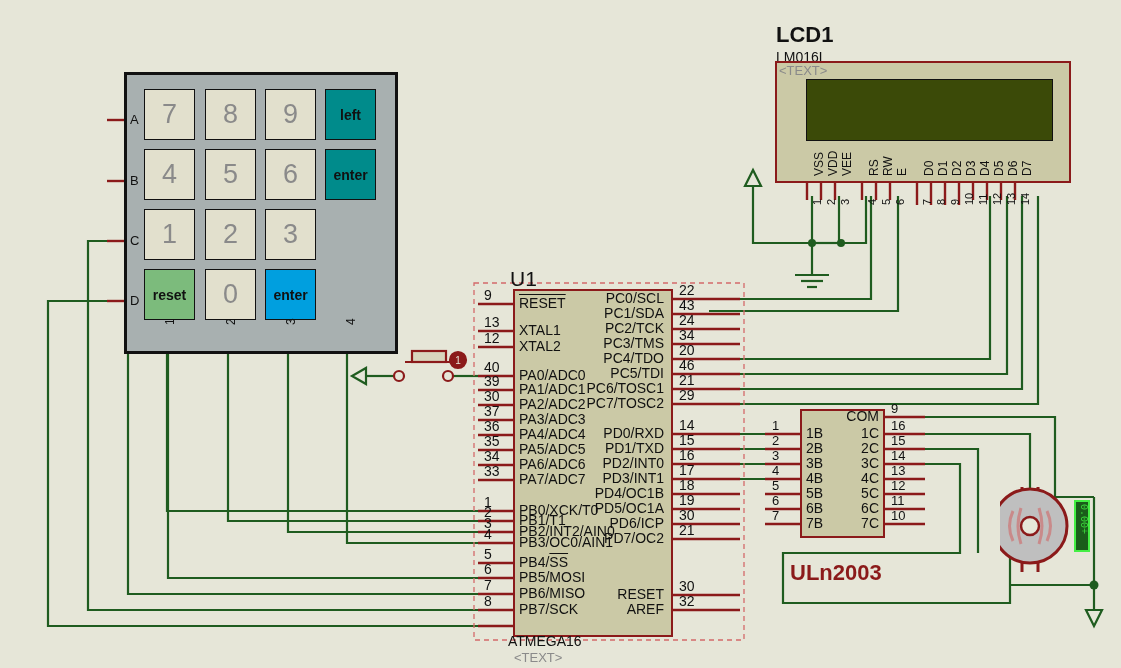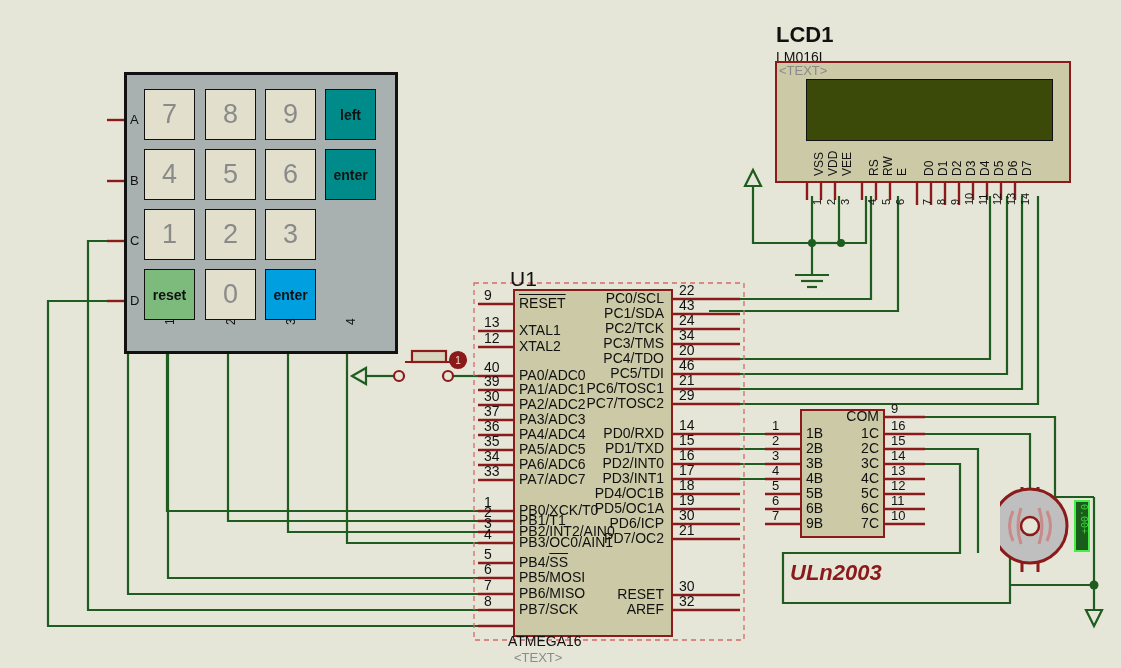--- a/index.html
+++ b/index.html
@@ -375,41 +375,41 @@
       <div style="position: absolute; left: 806px; top: 440px; font-size: 14px; color: rgb(17, 17, 17); font-family: &quot;Liberation Sans&quot;, sans-serif;">2B</div>
       <div style="position: absolute; left: 772px; top: 448px; font-size: 13px; color: rgb(17, 17, 17); font-family: &quot;Liberation Sans&quot;, sans-serif;">3</div>
       <div style="position: absolute; left: 806px; top: 455px; font-size: 14px; color: rgb(17, 17, 17); font-family: &quot;Liberation Sans&quot;, sans-serif;">3B</div>
       <div style="position: absolute; left: 772px; top: 463px; font-size: 13px; color: rgb(17, 17, 17); font-family: &quot;Liberation Sans&quot;, sans-serif;">4</div>
       <div style="position: absolute; left: 806px; top: 470px; font-size: 14px; color: rgb(17, 17, 17); font-family: &quot;Liberation Sans&quot;, sans-serif;">4B</div>
       <div style="position: absolute; left: 772px; top: 478px; font-size: 13px; color: rgb(17, 17, 17); font-family: &quot;Liberation Sans&quot;, sans-serif;">5</div>
       <div style="position: absolute; left: 806px; top: 485px; font-size: 14px; color: rgb(17, 17, 17); font-family: &quot;Liberation Sans&quot;, sans-serif;">5B</div>
       <div style="position: absolute; left: 772px; top: 493px; font-size: 13px; color: rgb(17, 17, 17); font-family: &quot;Liberation Sans&quot;, sans-serif;">6</div>
       <div style="position: absolute; left: 806px; top: 500px; font-size: 14px; color: rgb(17, 17, 17); font-family: &quot;Liberation Sans&quot;, sans-serif;">6B</div>
       <div style="position: absolute; left: 772px; top: 508px; font-size: 13px; color: rgb(17, 17, 17); font-family: &quot;Liberation Sans&quot;, sans-serif;">7</div>
-      <div style="position: absolute; left: 806px; top: 515px; font-size: 14px; color: rgb(17, 17, 17); font-family: &quot;Liberation Sans&quot;, sans-serif;">9B</div>
+      <div style="position: absolute; left: 806px; top: 515px; font-size: 14px; color: rgb(17, 17, 17); font-family: &quot;Liberation Sans&quot;, sans-serif;">7B</div>
     </div>
   <div id="uln-right">
       <div style="position: absolute; left: 891px; top: 401px; font-size: 13px; color: rgb(17, 17, 17); font-family: &quot;Liberation Sans&quot;, sans-serif;">9</div>
       <div style="position: absolute; left: 0px; top: 408px; width: 879px; text-align: right; font-size: 14px; color: rgb(17, 17, 17); font-family: &quot;Liberation Sans&quot;, sans-serif;">COM</div>
       <div style="position: absolute; left: 891px; top: 418px; font-size: 13px; color: rgb(17, 17, 17); font-family: &quot;Liberation Sans&quot;, sans-serif;">16</div>
       <div style="position: absolute; left: 0px; top: 425px; width: 879px; text-align: right; font-size: 14px; color: rgb(17, 17, 17); font-family: &quot;Liberation Sans&quot;, sans-serif;">1C</div>
       <div style="position: absolute; left: 891px; top: 433px; font-size: 13px; color: rgb(17, 17, 17); font-family: &quot;Liberation Sans&quot;, sans-serif;">15</div>
       <div style="position: absolute; left: 0px; top: 440px; width: 879px; text-align: right; font-size: 14px; color: rgb(17, 17, 17); font-family: &quot;Liberation Sans&quot;, sans-serif;">2C</div>
       <div style="position: absolute; left: 891px; top: 448px; font-size: 13px; color: rgb(17, 17, 17); font-family: &quot;Liberation Sans&quot;, sans-serif;">14</div>
       <div style="position: absolute; left: 0px; top: 455px; width: 879px; text-align: right; font-size: 14px; color: rgb(17, 17, 17); font-family: &quot;Liberation Sans&quot;, sans-serif;">3C</div>
       <div style="position: absolute; left: 891px; top: 463px; font-size: 13px; color: rgb(17, 17, 17); font-family: &quot;Liberation Sans&quot;, sans-serif;">13</div>
       <div style="position: absolute; left: 0px; top: 470px; width: 879px; text-align: right; font-size: 14px; color: rgb(17, 17, 17); font-family: &quot;Liberation Sans&quot;, sans-serif;">4C</div>
       <div style="position: absolute; left: 891px; top: 478px; font-size: 13px; color: rgb(17, 17, 17); font-family: &quot;Liberation Sans&quot;, sans-serif;">12</div>
       <div style="position: absolute; left: 0px; top: 485px; width: 879px; text-align: right; font-size: 14px; color: rgb(17, 17, 17); font-family: &quot;Liberation Sans&quot;, sans-serif;">5C</div>
       <div style="position: absolute; left: 891px; top: 493px; font-size: 13px; color: rgb(17, 17, 17); font-family: &quot;Liberation Sans&quot;, sans-serif;">11</div>
       <div style="position: absolute; left: 0px; top: 500px; width: 879px; text-align: right; font-size: 14px; color: rgb(17, 17, 17); font-family: &quot;Liberation Sans&quot;, sans-serif;">6C</div>
       <div style="position: absolute; left: 891px; top: 508px; font-size: 13px; color: rgb(17, 17, 17); font-family: &quot;Liberation Sans&quot;, sans-serif;">10</div>
       <div style="position: absolute; left: 0px; top: 515px; width: 879px; text-align: right; font-size: 14px; color: rgb(17, 17, 17); font-family: &quot;Liberation Sans&quot;, sans-serif;">7C</div>
     </div>
-  <div style="position:absolute;left:790px;top:560px;font-size:22px;font-weight:bold;color:#8b1a1a;font-style:italic;">ULn2003</div>
+  <div style="position:absolute;left:790px;top:560px;font-size:22px;font-weight:bold;color:#8b1a1a;">ULn2003</div>
 
   <svg width="110" height="110" style="position:absolute;left:1000px;top:478px;">
     <circle cx="30" cy="48" r="37" fill="#bfbfbf" stroke="#8b1a1a" stroke-width="3"></circle>
     <circle cx="30" cy="48" r="9" fill="#e6e6d8" stroke="#8b1a1a" stroke-width="2.5"></circle>
     <path d="M13,33 Q6,48 13,63" fill="none" stroke="#c98a8a" stroke-width="3"></path>
     <path d="M21,30 Q15,48 21,66" fill="none" stroke="#c98a8a" stroke-width="3"></path>
     <path d="M47,33 Q54,48 47,63" fill="none" stroke="#c98a8a" stroke-width="3"></path>
     <path d="M39,30 Q45,48 39,66" fill="none" stroke="#c98a8a" stroke-width="3"></path>
   </svg>
 

